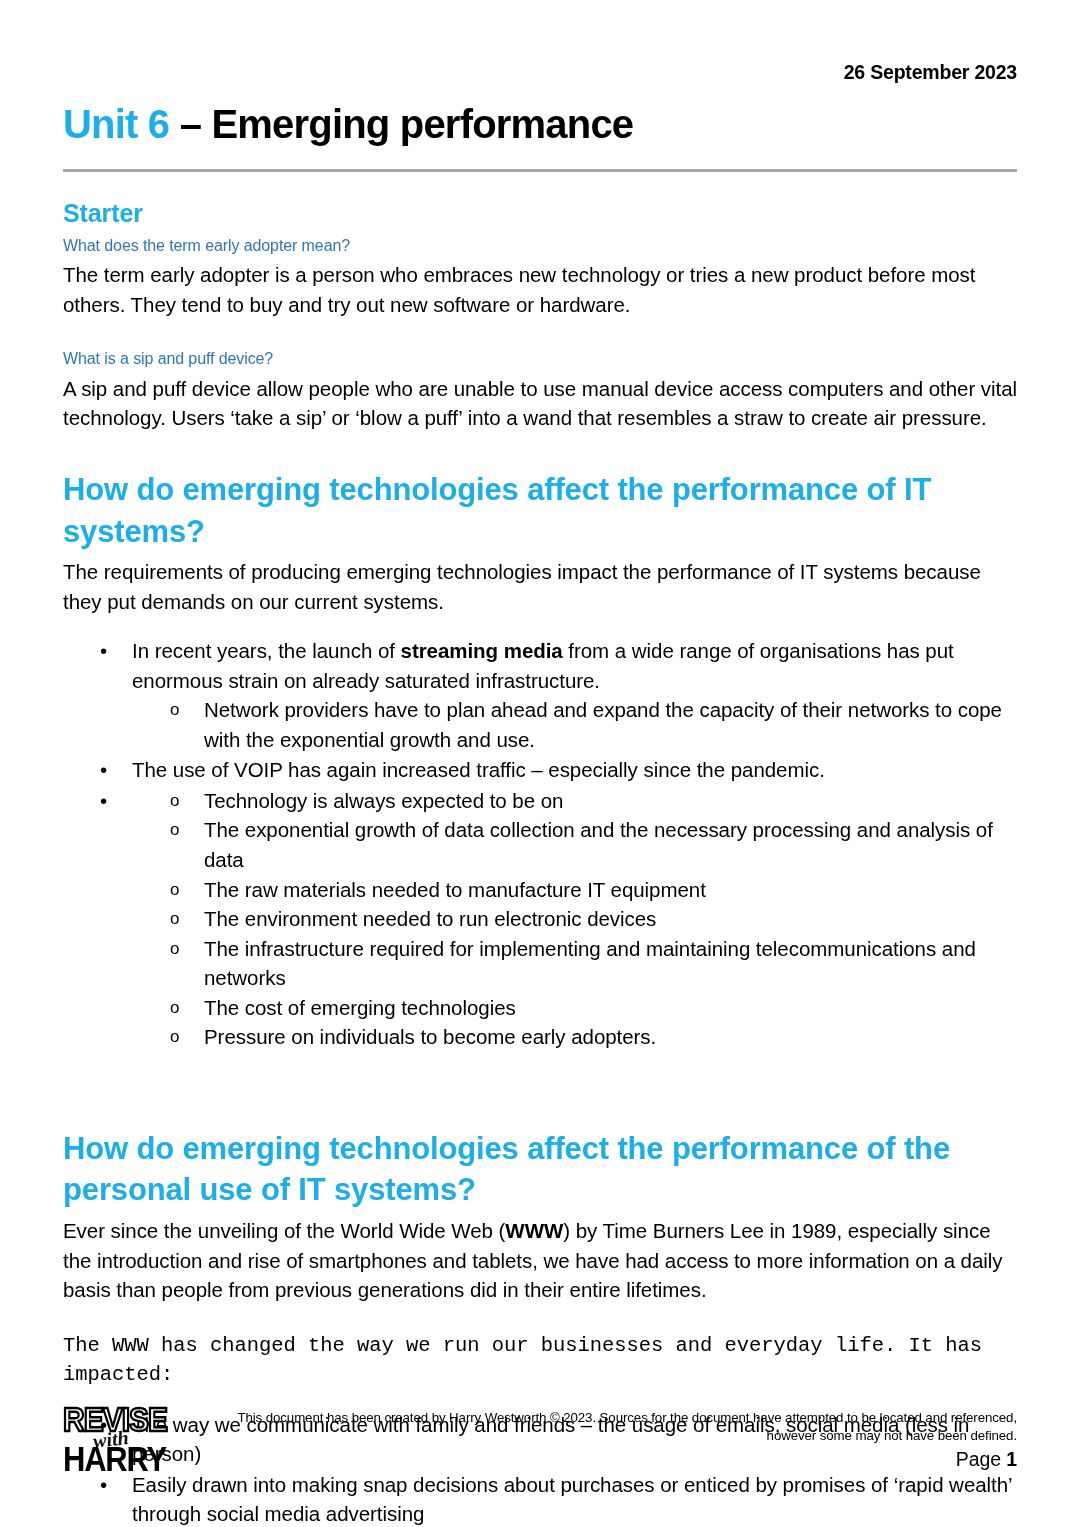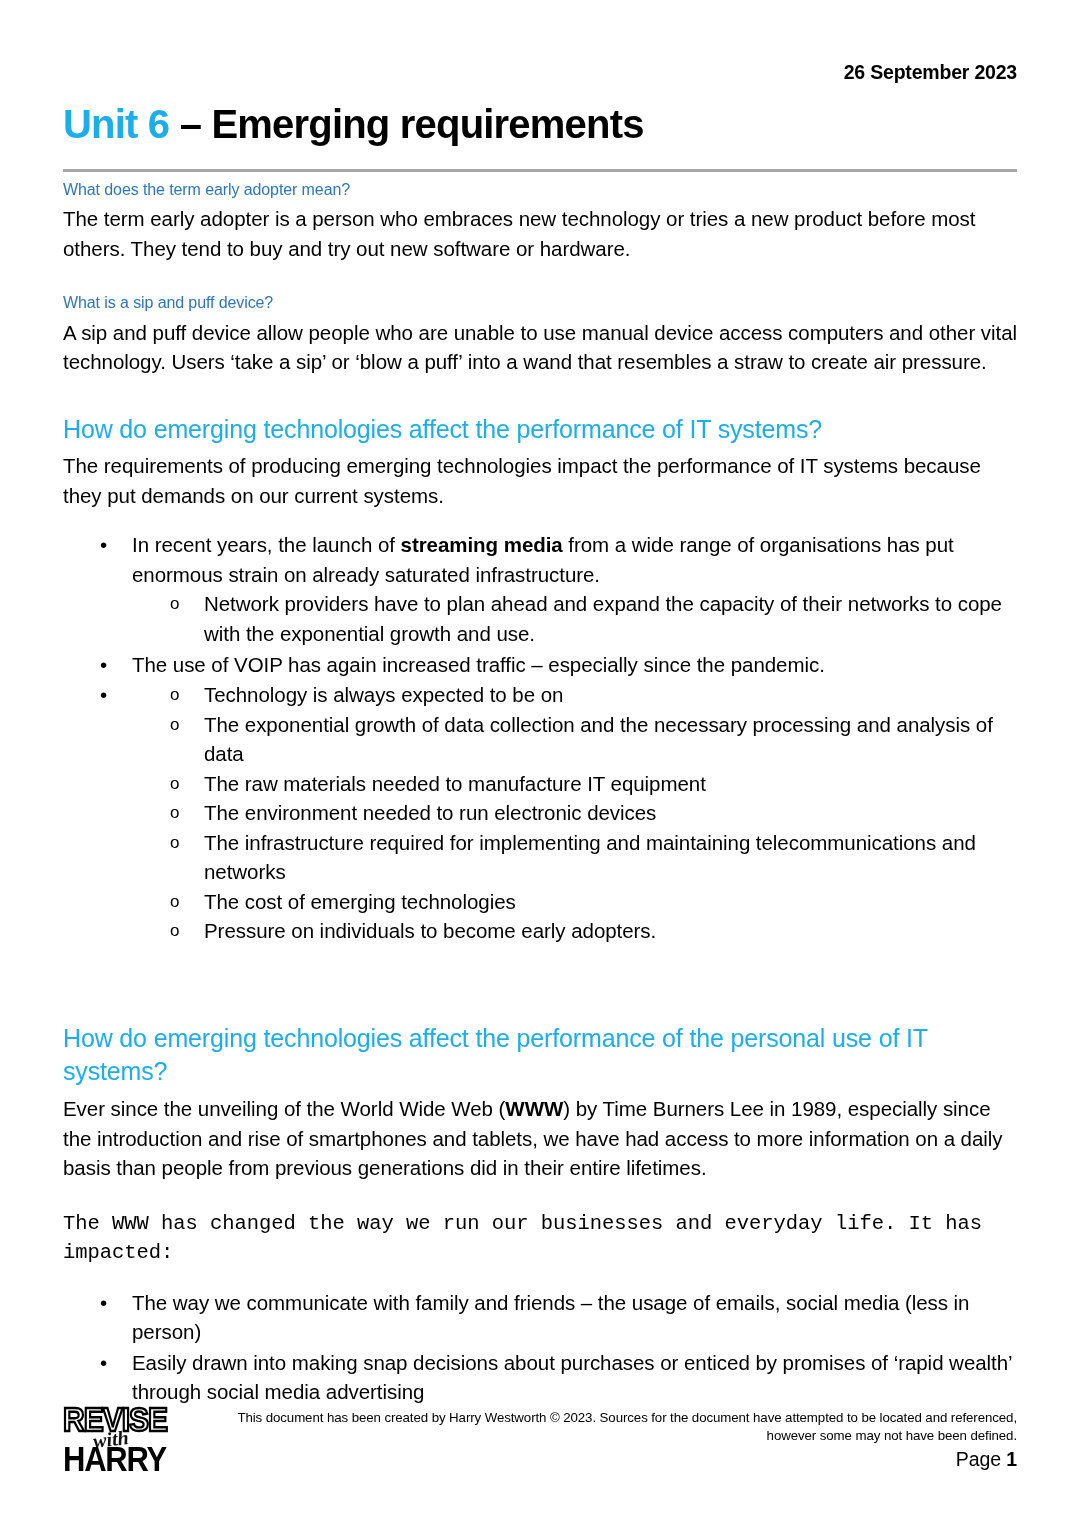--- a/index.html
+++ b/index.html
@@ -73,22 +73,22 @@
     font-weight: normal;
     color: #2E76B8;
     margin: 8px 0 0 0;
     line-height: 1.2;
     letter-spacing: -0.1px;
   }
   h3.sub-h.spaced {
     margin-top: 30px;
   }
   h2.big-h {
-    font-size: 25px;
-    font-weight: normal;
+    font-size: 31px;
+    font-weight: bold;
     color: #1BAEE8;
     margin: 36px 0 0 0;
     line-height: 1.35;
     letter-spacing: -0.15px;
   }
   h2.big-h.gap-xl {
     margin-top: 76px;
   }
 
   
@@ -220,25 +220,26 @@
 </style>
 </head>
 <body>
 
 <div class="page">
   <div class="content">
 
     <div class="doc-date">26 September 2023</div>
 
     <h1 class="doc-title">
-      <span class="unit">Unit 6</span><span class="dash"> – </span><span class="rest">Emerging requirements</span>
+      <span class="unit">Unit 6</span><span class="dash"> – </span><span class="rest">Emerging performance</span>
     </h1>
 
     <div class="title-rule"></div>
 
+    <h2 class="section-h">Starter</h2>
 
     <h3 class="sub-h">What does the term early adopter mean?</h3>
     <p class="body">The term early adopter is a person who embraces new technology or tries a new product before most others. They tend to buy and try out new software or hardware.</p>
 
     <h3 class="sub-h spaced">What is a sip and puff device?</h3>
     <p class="body">A sip and puff device allow people who are unable to use manual device access computers and other vital technology. Users ‘take a sip’ or ‘blow a puff’ into a wand that resembles a straw to create air pressure.</p>
 
     <h2 class="big-h">How do emerging technologies affect the performance of IT systems?</h2>
     <p class="body">The requirements of producing emerging technologies impact the performance of IT systems because they put demands on our current systems.</p>
 

